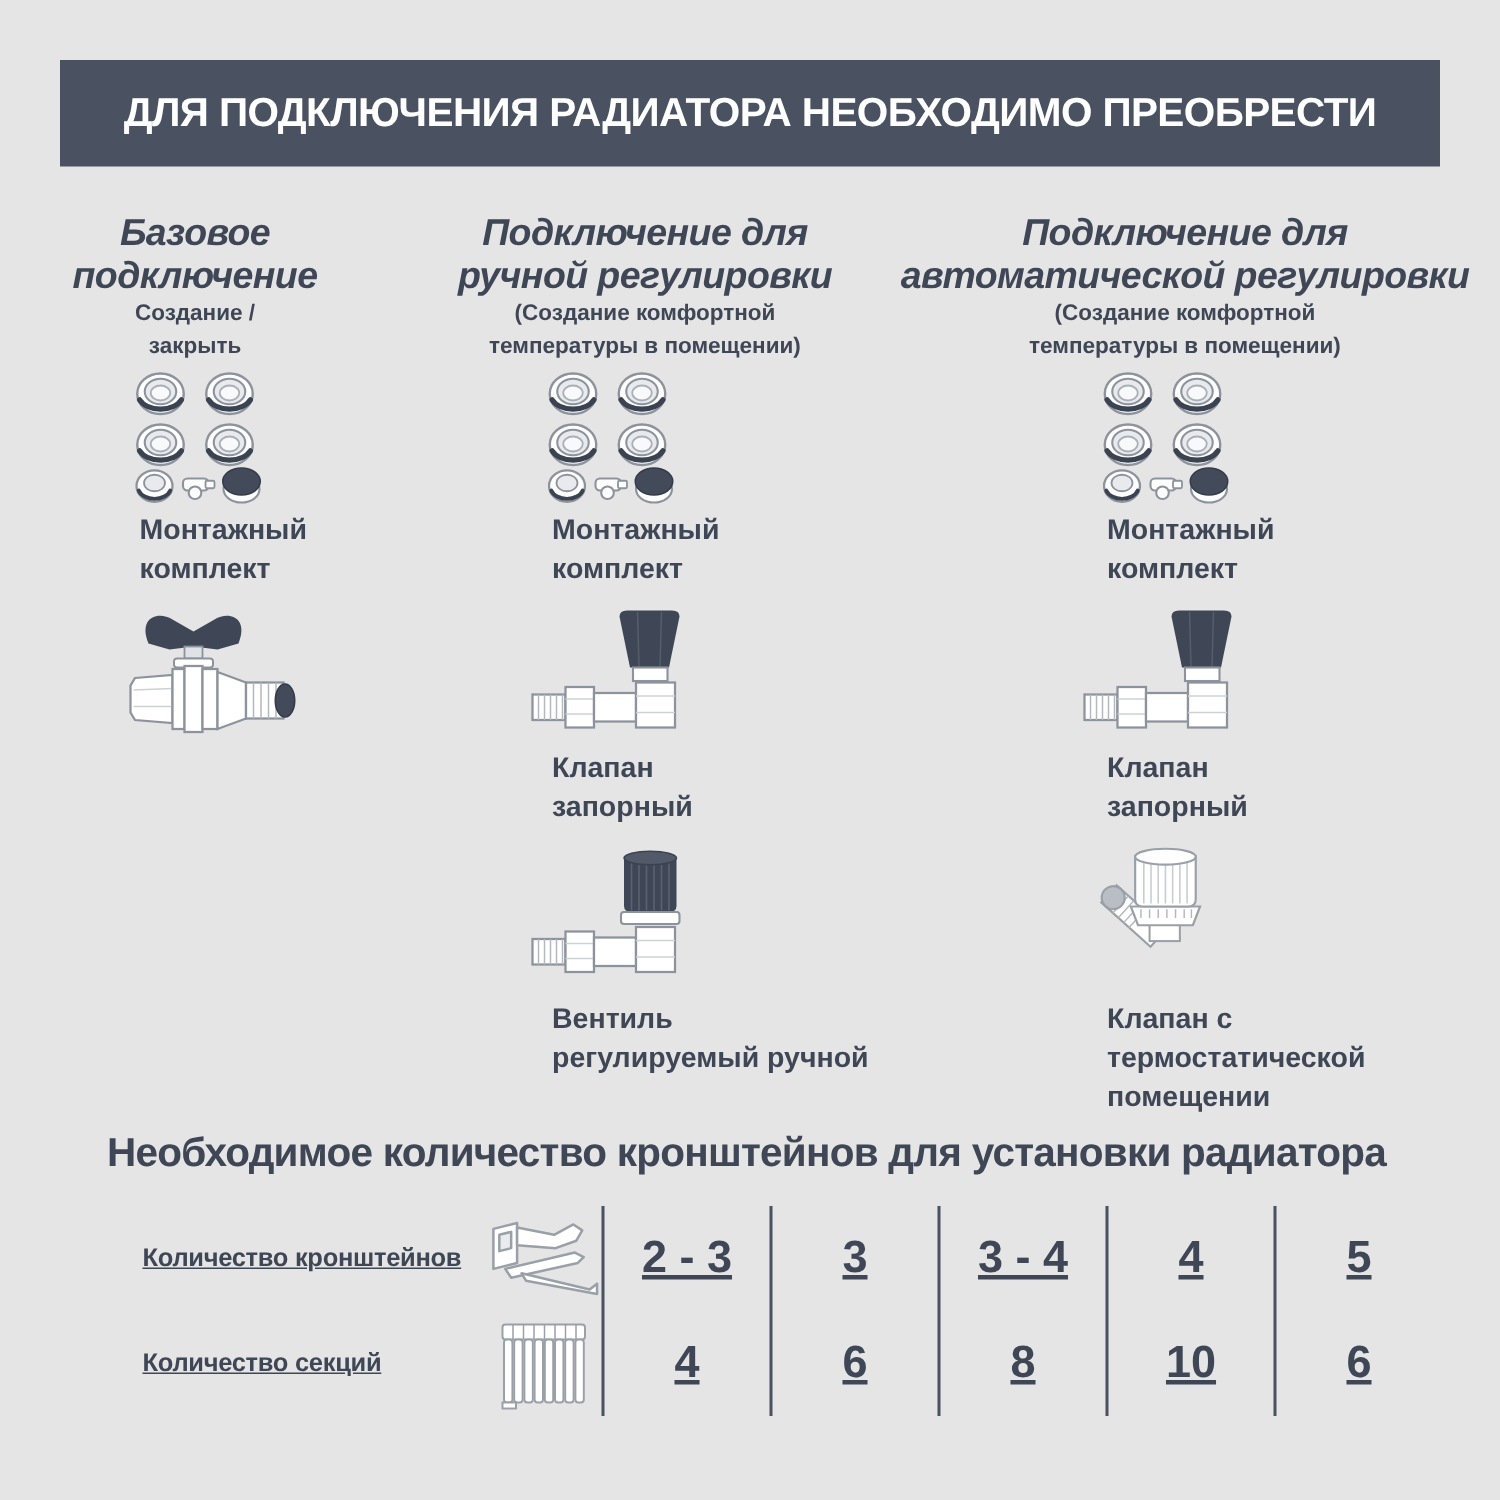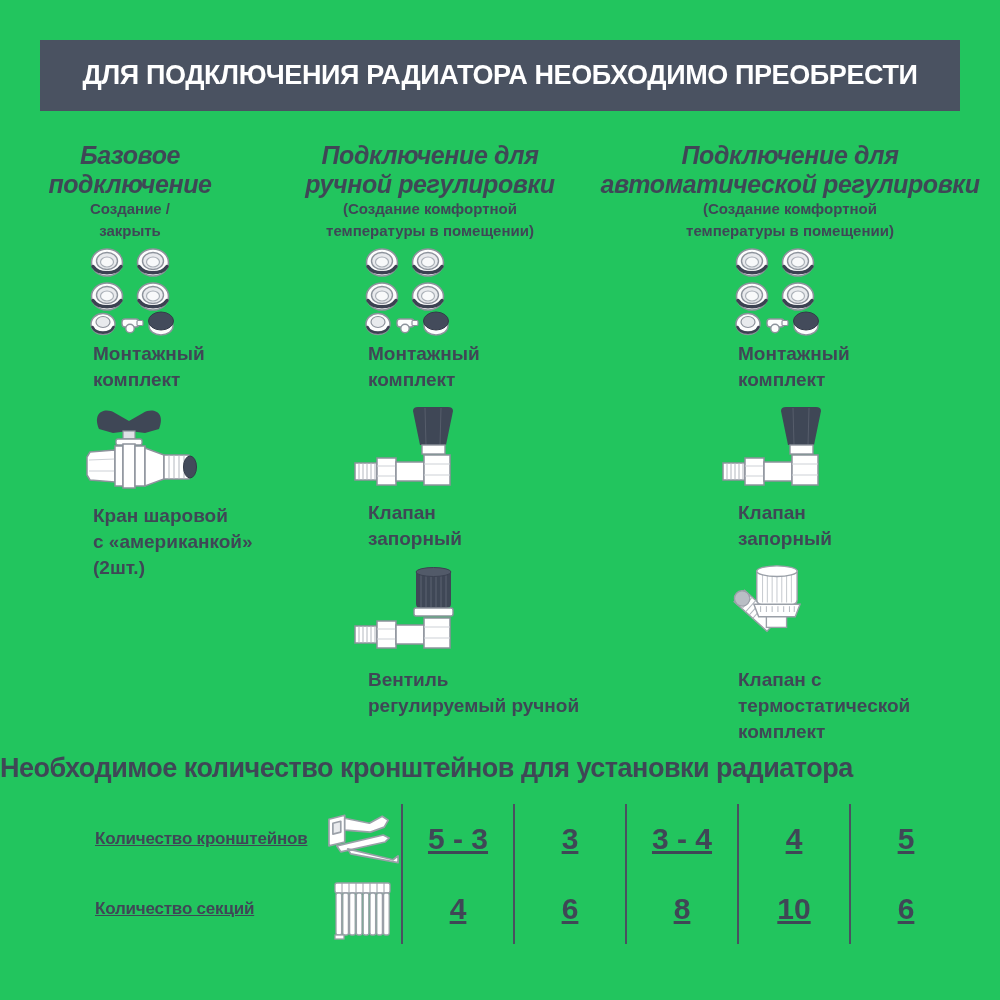--- a/index.html
+++ b/index.html
@@ -6,21 +6,21 @@
     --header-bg:#4a5261;
     --title-text:#3f4756;
     --label-text:#3f4756;
     --line-gray:#9aa0a8;
     --part-dark:#3f4756;
     --divider:#4a5160;
     --part-light:#eceef0;
   }
   html,body{margin:0;padding:0;background:#fff;}
   .page{
-    position:relative;width:1000px;height:1000px;margin:0 auto;background:#22c55e;overflow:hidden;
+    position:relative;width:1000px;height:1000px;margin:0 auto;background:#e5e5e5;overflow:hidden;
     font-family:"Liberation Sans","DejaVu Sans",sans-serif;color:var(--title-text);
   }
   .banner{
     position:absolute;left:40px;top:40px;width:920px;height:71px;background:var(--header-bg);
     display:flex;align-items:center;justify-content:center;
   }
   .banner h1{
     margin:0;color:#ffffff;font-size:27px;font-weight:bold;letter-spacing:-0.4px;white-space:nowrap;
   }
   .ct{
@@ -36,21 +36,21 @@
   }
   .cs.c1{left:10px;width:240px;}
   .cs.c2{left:270px;width:320px;}
   .cs.c3{left:590px;width:400px;}
   .abs{position:absolute;}
   .item-label{
     position:absolute;font-size:19px;font-weight:bold;line-height:1.38;white-space:pre-line;
     color:var(--label-text);
   }
   .s2-title{
-    position:absolute;top:753px;left:0;width:924px;text-align:left;font-size:27px;
+    position:absolute;top:753px;left:0;width:924px;text-align:right;font-size:27px;
     font-weight:bold;letter-spacing:-0.5px;color:var(--title-text);
   }
   .btable{position:absolute;left:60px;top:804px;width:901px;}
   .trow{display:flex;height:70px;align-items:center;text-decoration:underline;}
   .tlabel{
     width:264px;padding-left:35px;box-sizing:border-box;font-size:17px;font-weight:bold;
     color:var(--label-text);letter-spacing:-0.2px;
   }
   .ticon{width:77px;display:flex;align-items:center;justify-content:center;}
   .tcell{
@@ -167,23 +167,20 @@
       <path d="M4,58 L30,57 M4,69 L30,69" stroke="#cdd1d6" stroke-width="1"></path>
       <rect x="30" y="44" width="8" height="40" fill="#fff" stroke="#8d939c" stroke-width="1.5"></rect>
       <rect x="38" y="42" width="12" height="44" fill="#fff" stroke="#8d939c" stroke-width="1.5"></rect>
       <rect x="50" y="44" width="10" height="40" fill="#fff" stroke="#8d939c" stroke-width="1.5"></rect>
       <polygon points="60,46 79,53 79,77 60,84" fill="#fff" stroke="#8d939c" stroke-width="1.5"></polygon>
       <rect x="79" y="53" width="25" height="24" fill="#fff" stroke="#8d939c" stroke-width="1.5"></rect>
       <path d="M84,53 V77 M89,53 V77 M94,53 V77 M99,53 V77" stroke="#b3b8bf" stroke-width="1"></path>
       <ellipse cx="105" cy="65" rx="6.5" ry="11" fill="#434b5b" stroke="#343b49" stroke-width="1"></ellipse>
     </svg>
   </div>
-  <div class="item-label" style="left:93px;top:503px;">Кран шаровой
-с «американкой»
-(2шт.)</div>
 
   <div class="abs" style="left:352px;top:402px;">
     <svg width="125" height="94" viewBox="0 0 125 94">
       <path d="M61,9 Q61,5 66,5 L96,5 Q101,5 101,9 L94,43 L68,43 Z" fill="var(--part-dark)"></path>
       <path d="M73,6 L74,43 M89,6 L88,43" stroke="#565d6b" stroke-width="1"></path>
       <rect x="70" y="43" width="23" height="9" fill="#fff" stroke="#8d939c" stroke-width="1.4"></rect>
       <use href="#valve-body"></use>
     </svg>
   </div>
   <div class="item-label" style="left:368px;top:500px;">Клапан
@@ -224,39 +221,39 @@
       <rect x="46" y="56" width="21" height="12" fill="#fff" stroke="var(--line-gray)" stroke-width="1.4"></rect>
       <polygon points="33,44 81,44 76,57 38,57" fill="#fff" stroke="var(--line-gray)" stroke-width="1.5"></polygon>
       <path d="M40,46 V52 M46,46 V52 M52,46 V52 M58,46 V52 M64,46 V52 M70,46 V52 M75,46 V52" stroke="#b3b8bf" stroke-width="1"></path>
       <path d="M36,9 L36,39 Q36,44 41,44 L73,44 Q78,44 78,39 L78,9 Z" fill="#fff" stroke="var(--line-gray)" stroke-width="1.5"></path>
       <path d="M42,11 V42 M47,11 V42 M52,11 V42 M57,11 V42 M62,11 V42 M67,11 V42 M72,11 V42" stroke="#c9cdd2" stroke-width="1.1"></path>
       <ellipse cx="57" cy="9.5" rx="21" ry="5.5" fill="#fff" stroke="var(--line-gray)" stroke-width="1.5"></ellipse>
     </svg>
   </div>
   <div class="item-label" style="left:738px;top:667px;">Клапан с
 термостатической
-комплект</div>
+помещении</div>
 
   <div class="s2-title">Необходимое количество кронштейнов для установки радиатора</div>
 
   <div class="btable">
     <div class="trow">
       <div class="tlabel">Количество кронштейнов</div>
       <div class="ticon">
         <svg width="78" height="64" viewBox="0 0 78 64">
           <g fill="#fff" stroke="var(--line-gray)" stroke-width="1.7" stroke-linejoin="round">
             <polygon points="5,12 21,8 21,35 5,39"></polygon>
             <polygon points="9,16 17,14 17,25 9,27" fill="#e9ebee"></polygon>
             <polygon points="21,11 46,16 59,9 65,13 61,20 47,25 21,23"></polygon>
             <polygon points="13,39 60,28 66,31 62,35 17,45"></polygon>
             <polygon points="24,42 70,53 75,49 75,56 27,47"></polygon>
           </g>
         </svg>
       </div>
-      <div class="tcell">5 - 3</div>
+      <div class="tcell">2 - 3</div>
       <div class="tcell">3</div>
       <div class="tcell">3 - 4</div>
       <div class="tcell">4</div>
       <div class="tcell">5</div>
     </div>
     <div class="trow">
       <div class="tlabel">Количество секций</div>
       <div class="ticon">
         <svg width="62" height="64" viewBox="0 0 62 64">
           <g fill="#fff" stroke="var(--line-gray)" stroke-width="1.3">

